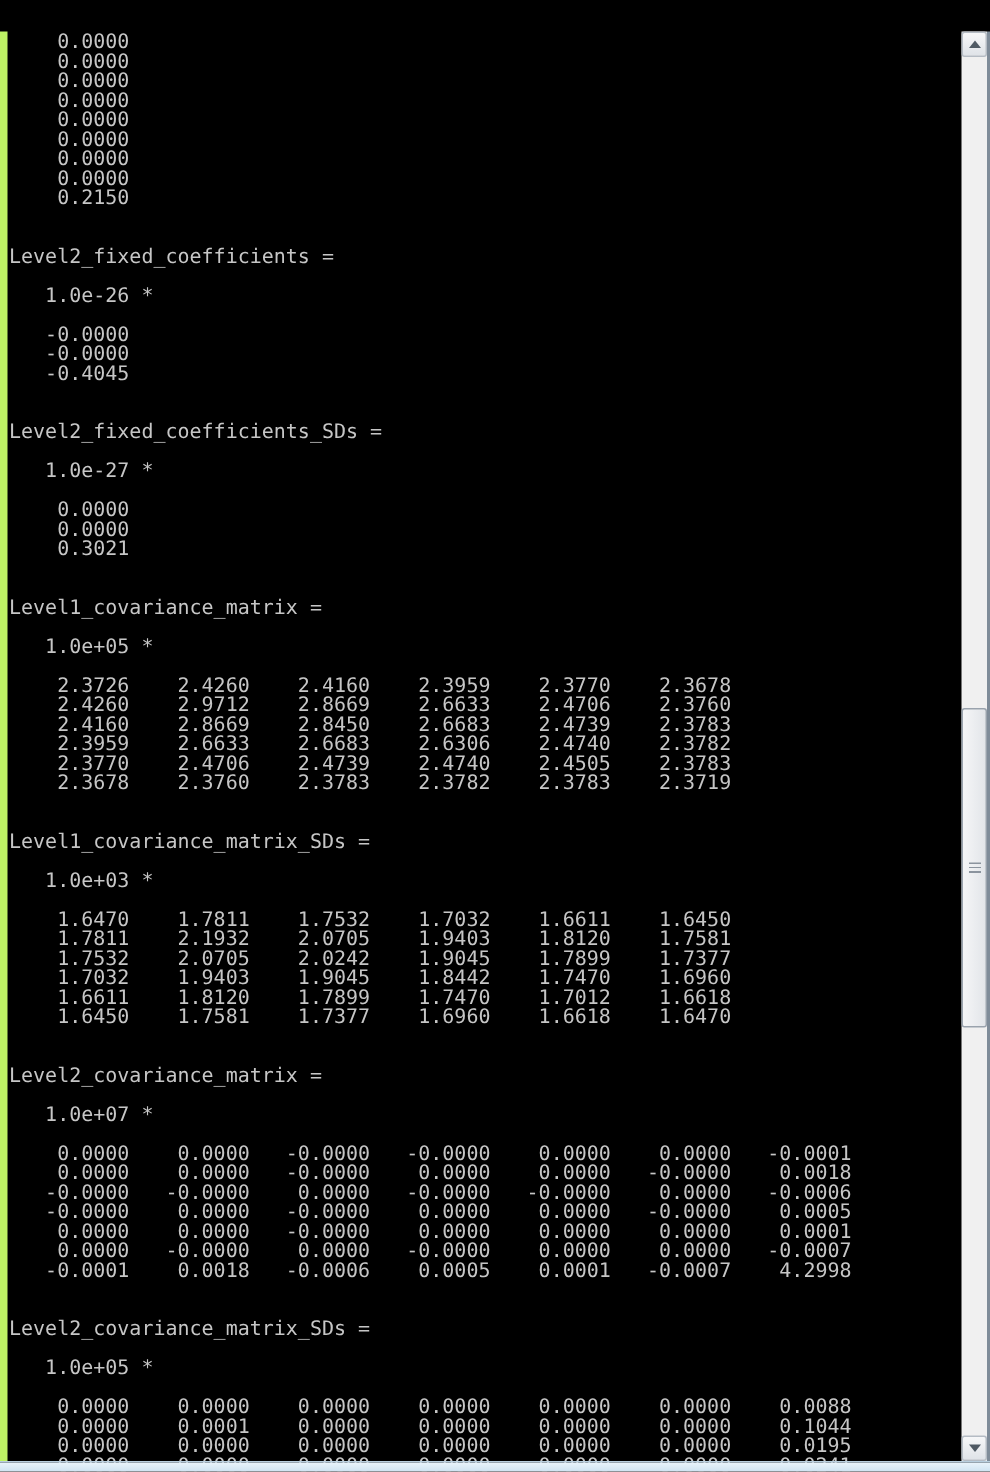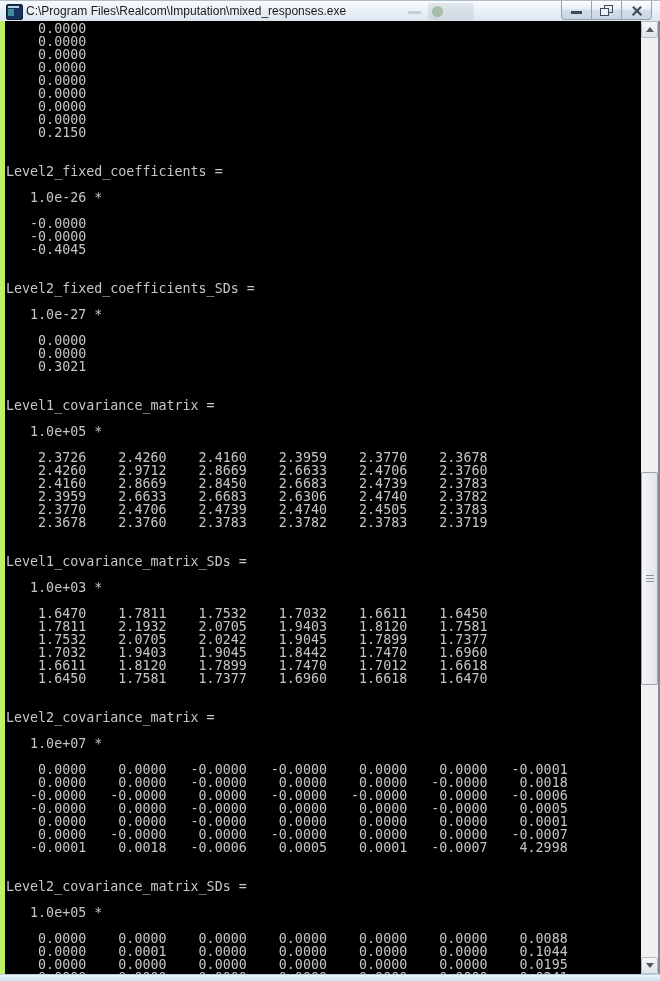--- a/index.html
+++ b/index.html
@@ -102,39 +102,20 @@
     position:absolute; left:0; bottom:0; width:660px; height:7px;
     background:linear-gradient(to bottom,#eaf4fb,#cfe3f1);
     border-top:1px solid #b9cfdf; box-sizing:border-box;
   }
 </style>
 </head>
 <body>
 
 <div class="window">
 
-  <div class="titlebar">
-    <div class="app-icon"></div>
-    <div class="title">C:\Program Files\Realcom\Imputation\mixed_responses.exe</div>
-    <div class="ghost-dash"></div>
-    <div class="ghost-card">
-      <div class="ghost-dot"></div>
-    </div>
-    <div class="win-buttons">
-      <div class="wbtn first">
-        <span class="glyph-min"></span>
-      </div>
-      <div class="wbtn">
-        <span class="glyph-restore"></span>
-      </div>
-      <div class="wbtn last">
-        <span class="glyph-close"></span>
-      </div>
-    </div>
-  </div>
 
   <div class="body" style="background: rgb(0, 0, 0);">
     <pre class="console" style="color: rgb(198, 198, 198);"><code>    0.0000
     0.0000
     0.0000
     0.0000
     0.0000
     0.0000
     0.0000
     0.0000

